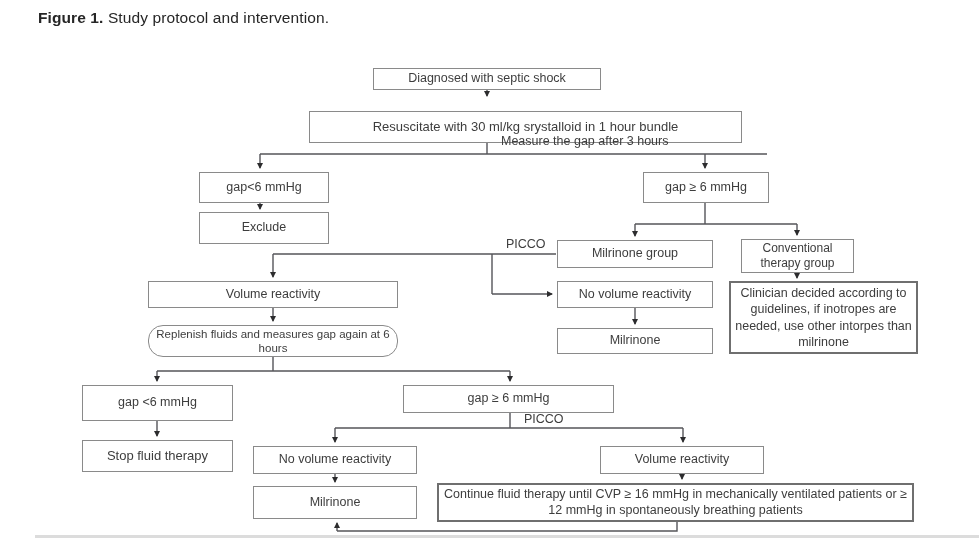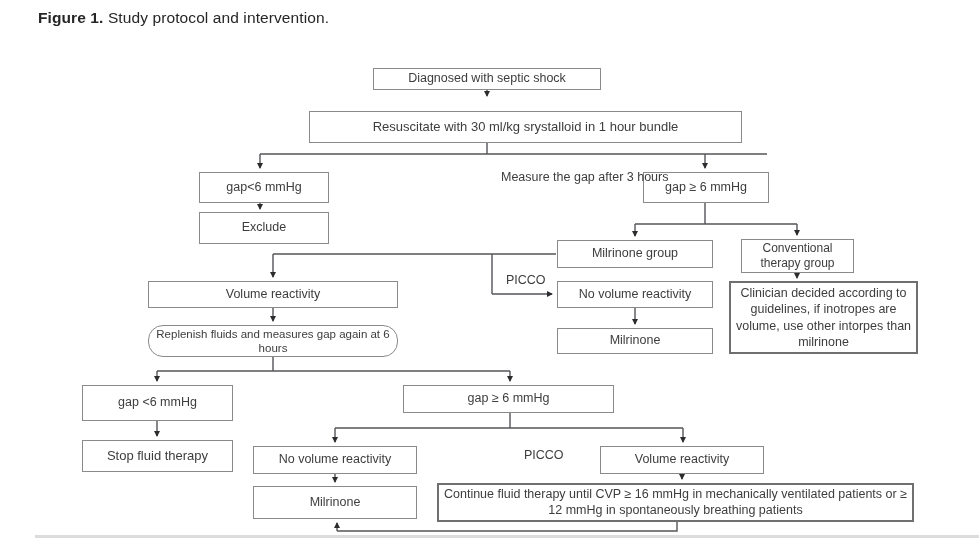--- a/index.html
+++ b/index.html
@@ -35,21 +35,20 @@
     padding: 1px 4px;
   }
   .box.heavy { border: 2px solid #6f6f6f; }
   .box.small-text { font-size: 11.5px; border-radius: 15px; }
   .float-label {
     position: absolute;
     color: #3d3d3d;
     font-size: 12.5px;
     white-space: nowrap;
     background: transparent;
-    margin-top: 36px;
   }
   svg.wires {
     position: absolute;
     left: 0; top: 0;
     width: 980px; height: 557px;
     pointer-events: none;
   }
   .divider {
     position: absolute;
     left: 35px;
@@ -128,21 +127,21 @@
   <div class="box" style="left:643px; top:172px; width:126px; height:31px;">gap ≥ 6 mmHg</div>
 
   <div class="box" style="left:557px; top:240px; width:156px; height:28px;">Milrinone group</div>
 
   <div class="box" style="left:741px; top:239px; width:113px; height:34px; font-size:12px;">Conventional therapy group</div>
 
   <div class="box" style="left:148px; top:281px; width:250px; height:27px;">Volume reactivity</div>
 
   <div class="box" style="left:557px; top:281px; width:156px; height:27px;">No volume reactivity</div>
 
-  <div class="box heavy" style="left:729px; top:281px; width:189px; height:73px; line-height:1.32;">Clinician decided according to guidelines, if inotropes are volume, use other intorpes than milrinone</div>
+  <div class="box heavy" style="left:729px; top:281px; width:189px; height:73px; line-height:1.32;">Clinician decided according to guidelines, if inotropes are needed, use other intorpes than milrinone</div>
 
   <div class="box small-text" style="left:148px; top:325px; width:250px; height:32px;">Replenish fluids and measures gap again at 6 hours</div>
 
   <div class="box" style="left:557px; top:328px; width:156px; height:26px;">Milrinone</div>
 
   <div class="box" style="left:82px; top:385px; width:151px; height:36px;">gap &lt;6 mmHg</div>
 
   <div class="box" style="left:403px; top:385px; width:211px; height:28px;">gap ≥ 6  mmHg</div>
 
   <div class="box" style="left:82px; top:440px; width:151px; height:32px; font-size:13px;">Stop fluid therapy</div>

